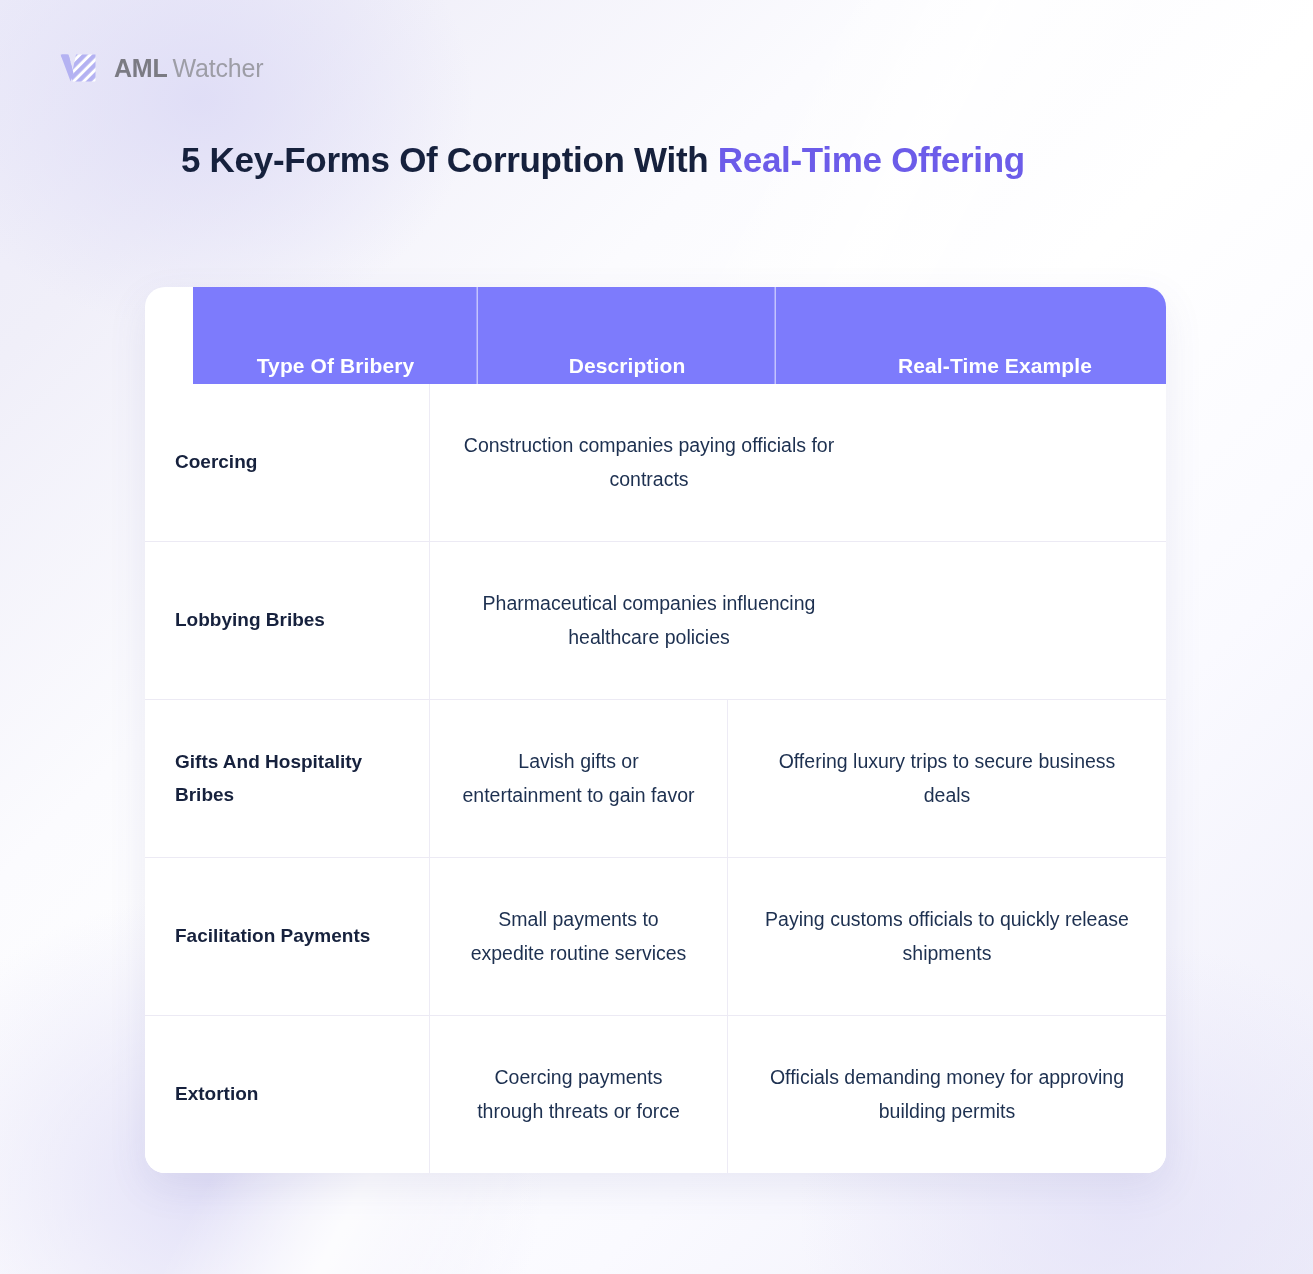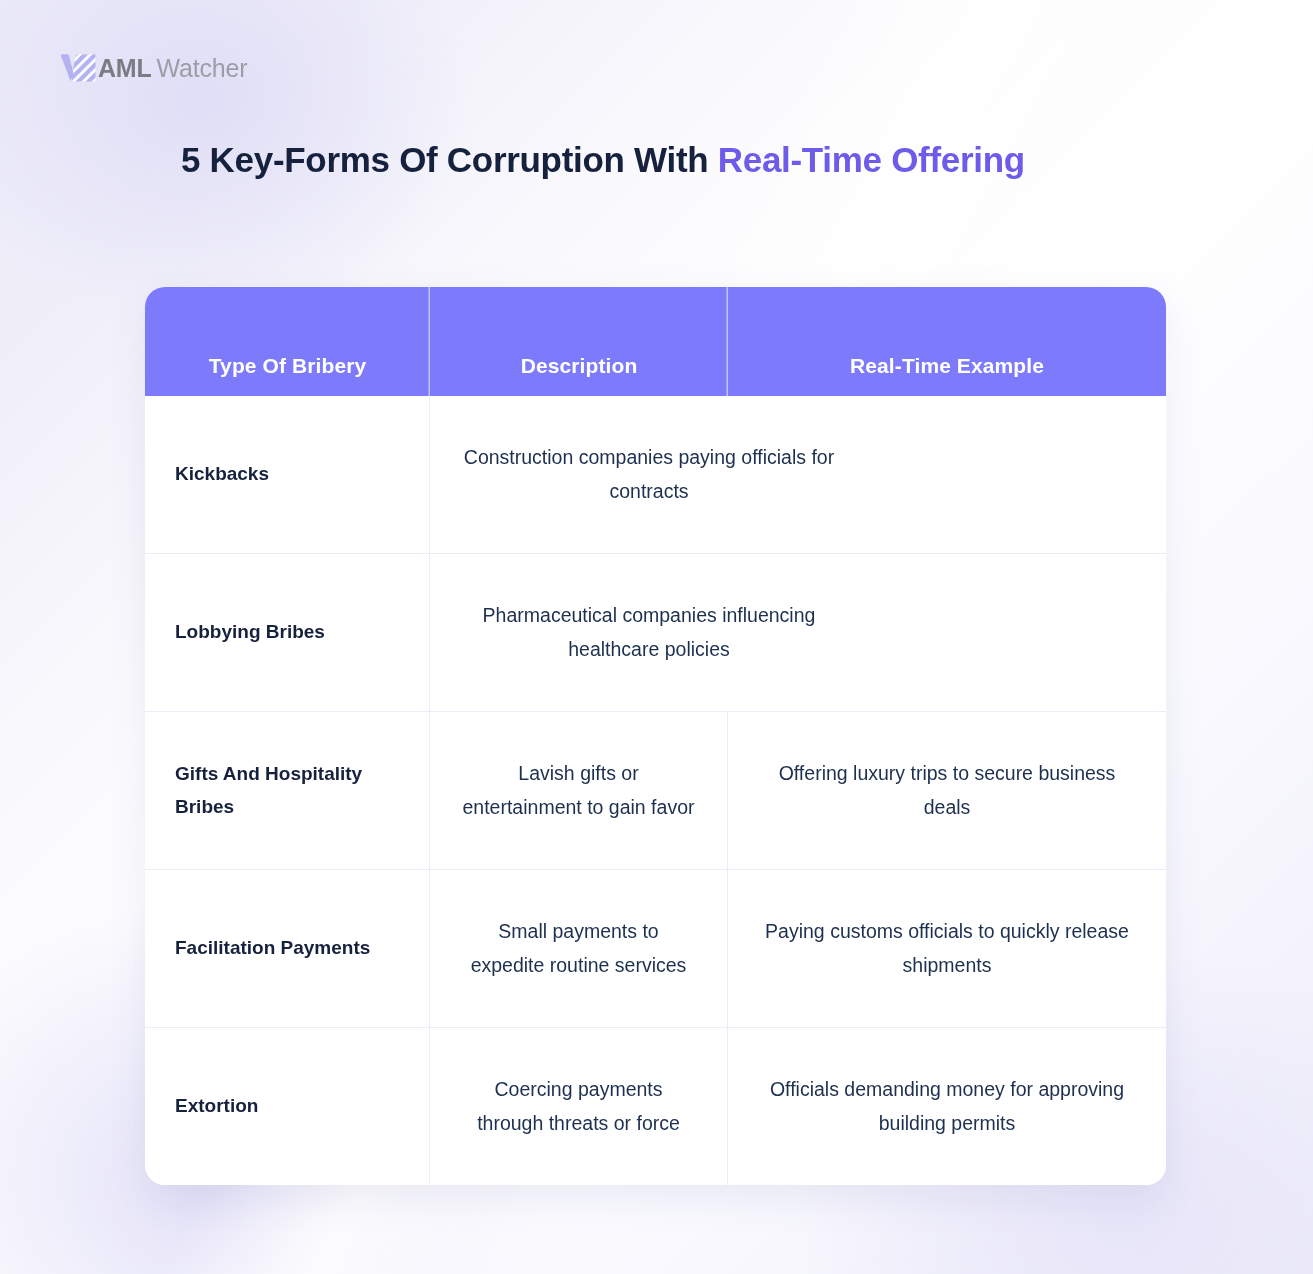--- a/index.html
+++ b/index.html
@@ -63,21 +63,21 @@
     height: 1274px;
   }
 
   
   .brand {
     position: absolute;
     left: 58px;
     top: 48px;
     display: flex;
     align-items: center;
-    gap: 0;
+    gap: 16px;
   }
   .brand-mark { width: 40px; height: 40px; display:block; }
   .brand-text {
     font-size: 25px;
     letter-spacing: -0.2px;
     white-space: nowrap;
   }
   .brand-text .aml {
     font-weight: 700;
     color: #7b7b83;
@@ -113,21 +113,22 @@
     background: #ffffff;
   }
 
   .t-row {
     display: flex;
     width: 100%;
   }
 
   .t-head {
     background: #7d7bfc;
-    height: 109px;
+    height: 97px;
+    margin-left: 48px;
   }
   .t-head .t-cell {
     color: #ffffff;
     font-size: 21px;
     font-weight: 700;
     letter-spacing: 0.1px;
     justify-content: center;
     text-align: center;
   }
   .t-head .c1, .t-head .c2 {
@@ -217,21 +218,21 @@
 
   <div class="table-wrap">
 
     <div class="t-row t-head">
       <div class="t-cell c1">Type Of Bribery</div>
       <div class="t-cell c2">Description</div>
       <div class="t-cell c3">Real-Time Example</div>
     </div>
 
     <div class="t-row t-body-row">
-      <div class="t-cell c1 cell-type">Kickbacks</div>
+      <div class="t-cell c1 cell-type">Coercing</div>
       <div class="t-cell c3 cell-example">Construction companies paying officials for contracts</div>
     </div>
 
     <div class="t-row t-body-row">
       <div class="t-cell c1 cell-type">Lobbying Bribes</div>
       <div class="t-cell c3 cell-example">Pharmaceutical companies influencing healthcare policies</div>
     </div>
 
     <div class="t-row t-body-row">
       <div class="t-cell c1 cell-type">Gifts And Hospitality Bribes</div>

